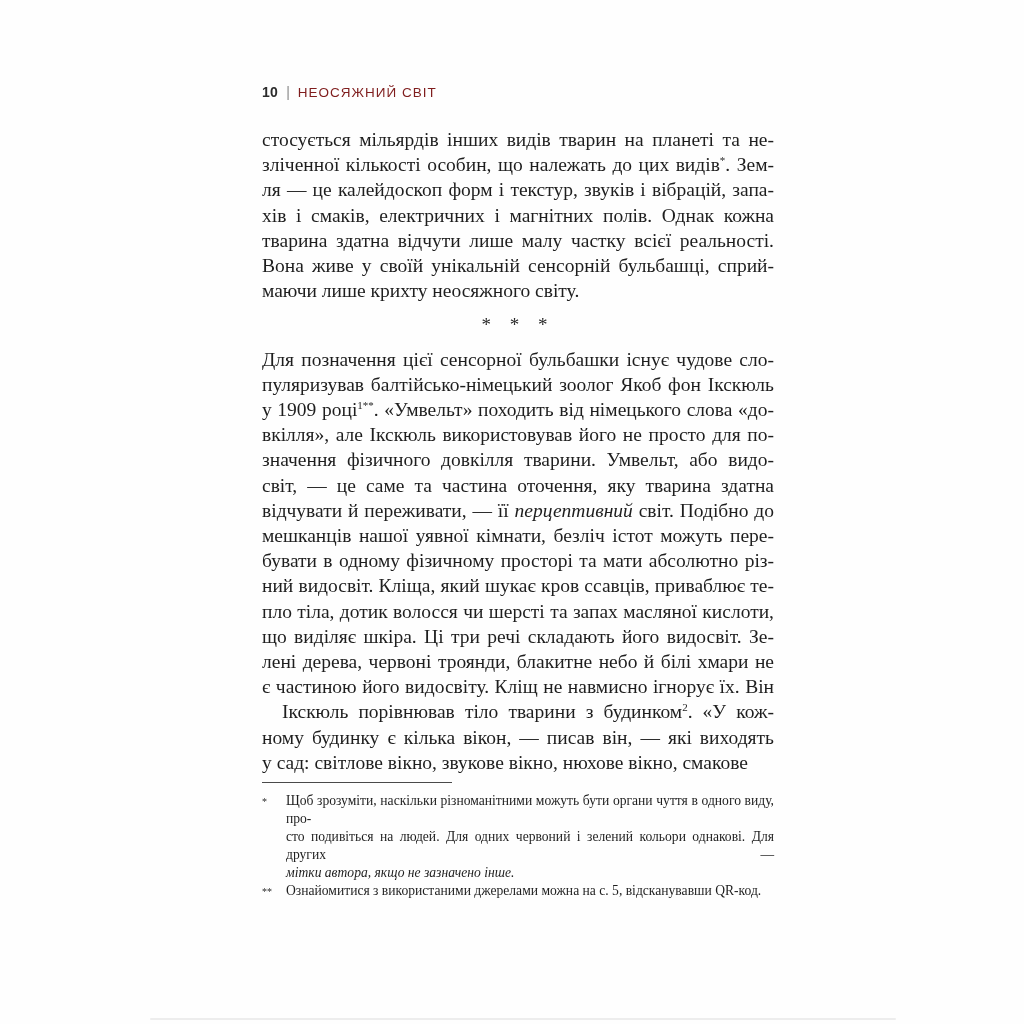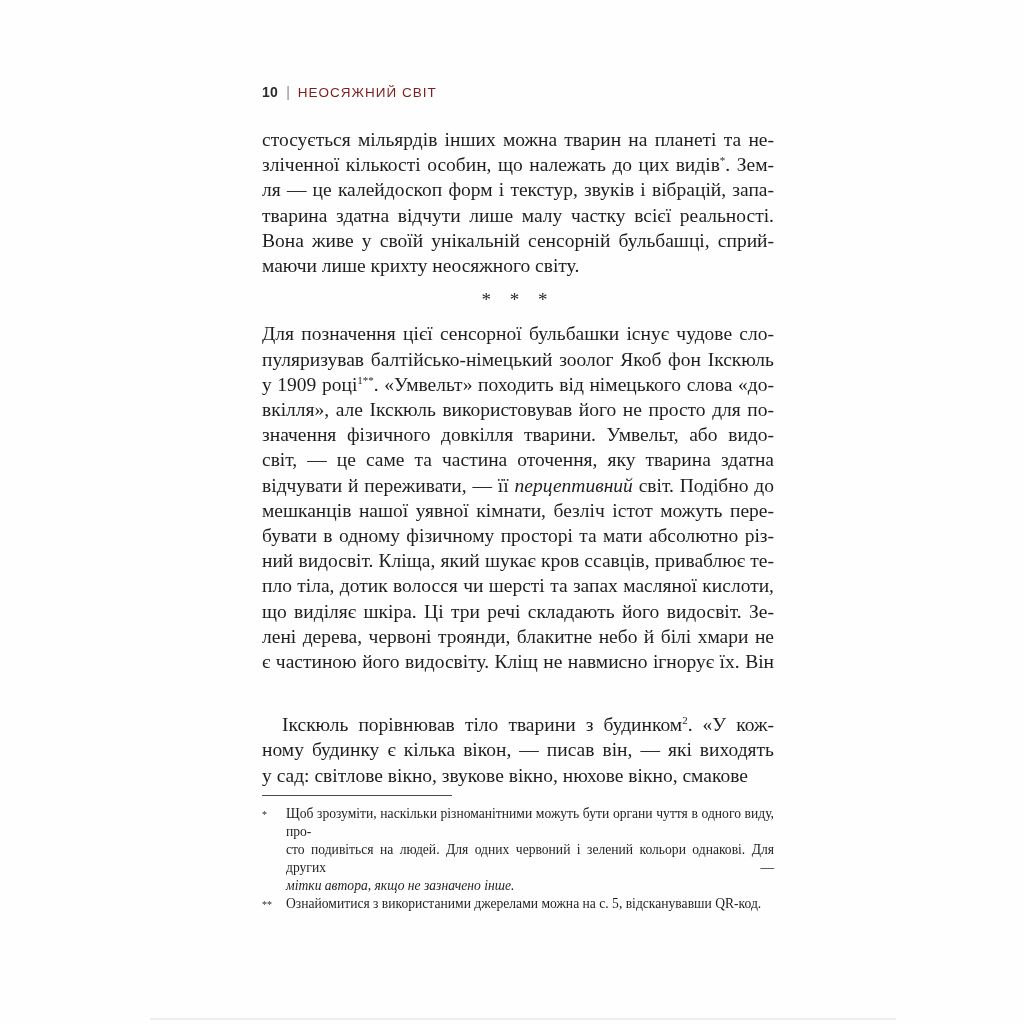--- a/index.html
+++ b/index.html
@@ -35,21 +35,21 @@
 
   .body-text { margin-top: 27px; }
   .bline {
     font-size: 19.5px;
     line-height: 25.2px;
     text-align: justify;
     text-align-last: justify;
     white-space: normal;
   }
   .bline.endp { text-align-last: left; }
-  .bline.indent1 { text-indent: 20px; margin-top: 38px; }
+  .bline.indent1 { text-indent: 20px; }
   .it { font-style: italic; }
   sup.fm {
     font-size: 11px;
     line-height: 0;
     vertical-align: 7px;
     letter-spacing: 0;
   }
   .section-break {
     text-align: center;
     text-align-last: center;
@@ -106,23 +106,24 @@
 
     <div class="running-head">
       <span class="pagenum">10</span>
       <span class="divider">|</span>
       <span class="booktitle">НЕОСЯЖНИЙ СВІТ</span>
     </div>
 
     <div class="body-text">
 
       <div>
-        <div class="bline">стосується мільярдів інших можна тварин на планеті та не-</div>
+        <div class="bline">стосується мільярдів інших видів тварин на планеті та не-</div>
         <div class="bline"><span>зліченної кількості особин, що належать до цих видів</span><sup class="fm">*</sup><span>. Зем-</span></div>
         <div class="bline">ля — це калейдоскоп форм і текстур, звуків і вібрацій, запа-</div>
+        <div class="bline">хів і смаків, електричних і магнітних полів. Однак кожна</div>
         <div class="bline">тварина здатна відчути лише малу частку всієї реальності.</div>
         <div class="bline">Вона живе у своїй унікальній сенсорній бульбашці, сприй-</div>
         <div class="bline endp">маючи лише крихту неосяжного світу.</div>
       </div>
 
       <div class="section-break">* * *</div>
 
       <div>
         <div class="bline">Для позначення цієї сенсорної бульбашки існує чудове сло-</div>
         <div class="bline">пуляризував балтійсько-німецький зоолог Якоб фон Ікскюль</div>

